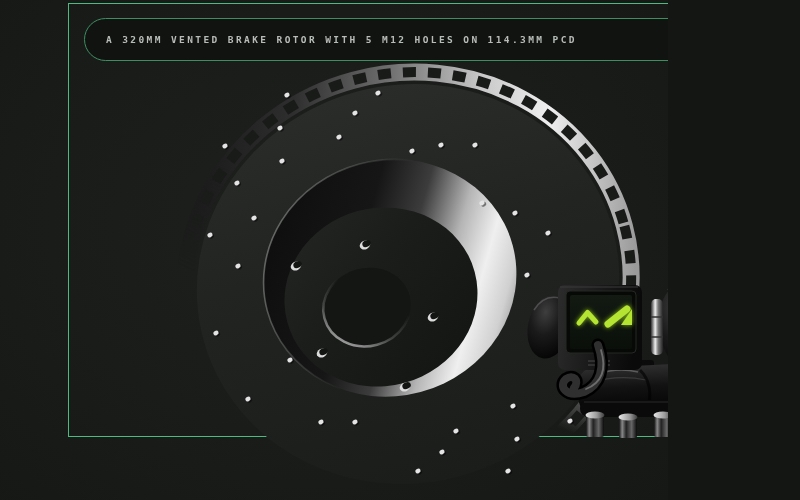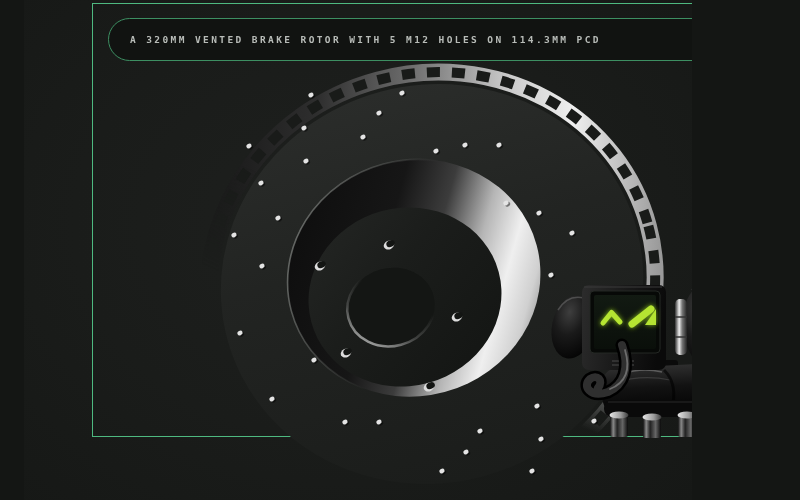--- a/index.html
+++ b/index.html
@@ -1,20 +1,19 @@
 <!DOCTYPE html>
 <html><head>
 <meta charset="utf-8">
 <style>
   html,body{margin:0;padding:0;background:#141614;}
   .stage{
     position:relative;width:668px;height:500px;overflow:hidden;
     background:radial-gradient(ellipse at 48% 45%, #1e201e 0%, #1a1c1a 55%, #161816 100%);
     font-family:"DejaVu Sans Mono","Liberation Mono",monospace;
-    margin-left:24px;
   }
   .frame{
     position:absolute;left:68px;top:3px;width:654px;height:434px;
     border:1px solid #4eb980;box-sizing:border-box;z-index:1;
   }
   .caption{
     position:absolute;left:84px;top:18px;width:624px;height:43px;box-sizing:border-box;
     border:1px solid #3d8f62;border-radius:22px;background:#111311;
     display:flex;align-items:center;padding-left:21px;z-index:5;
   }

